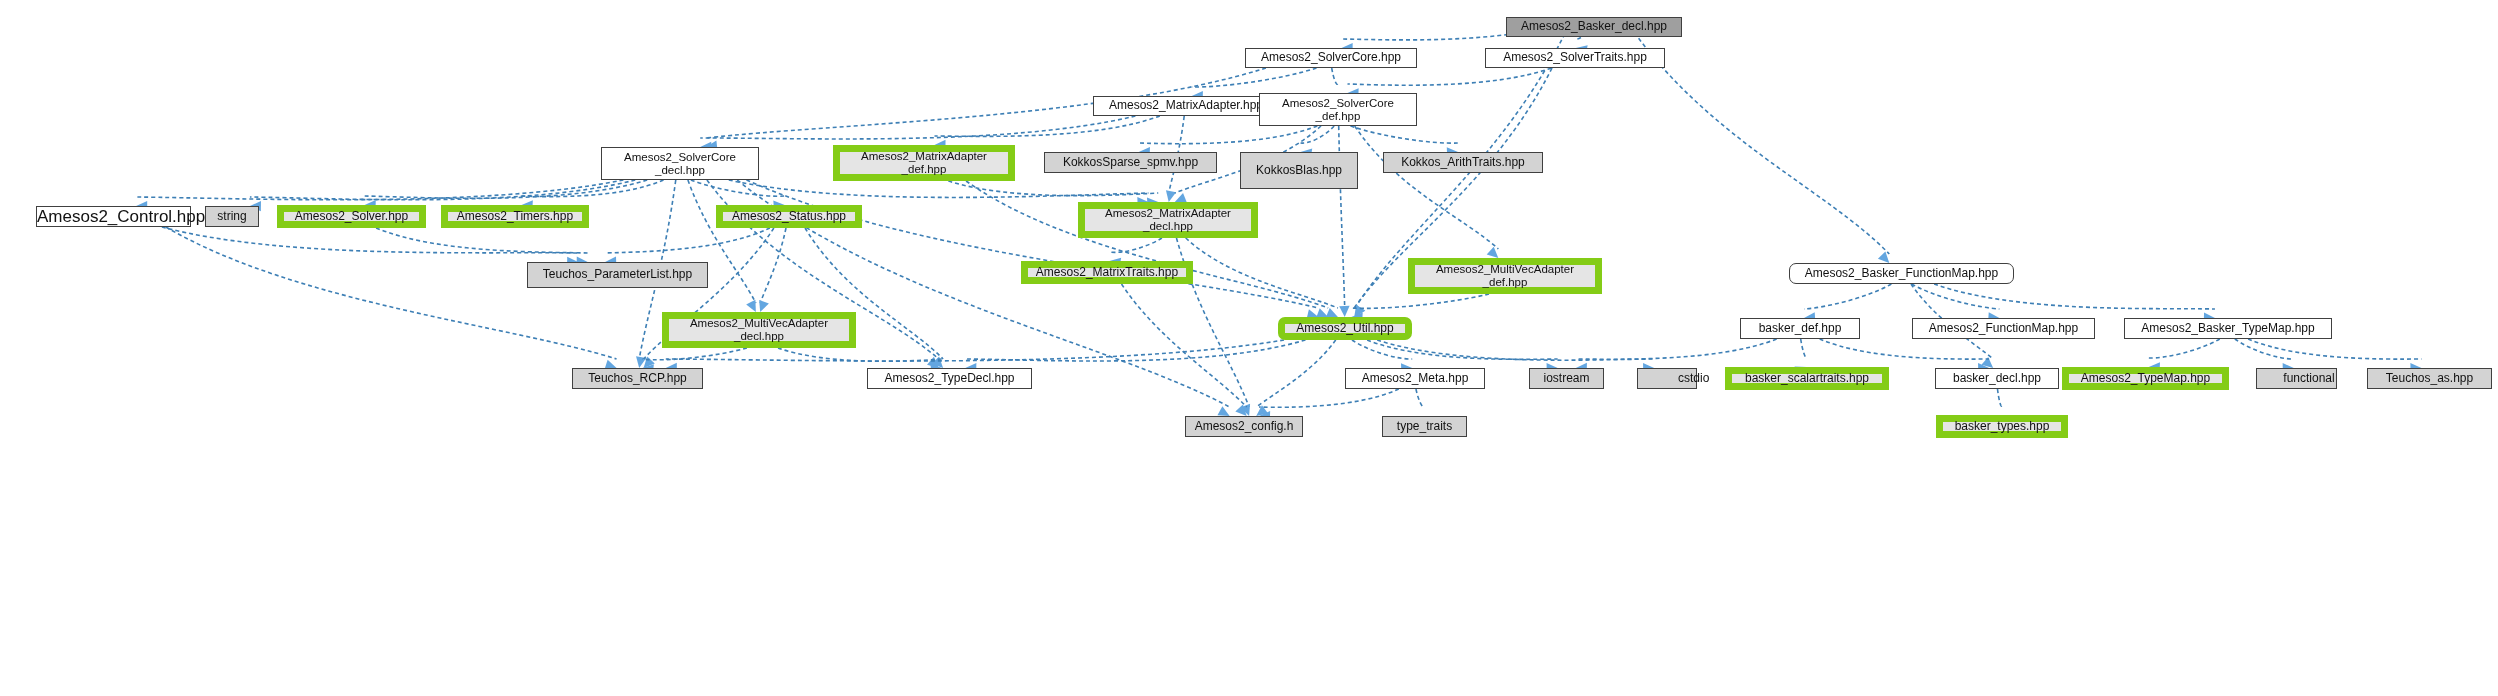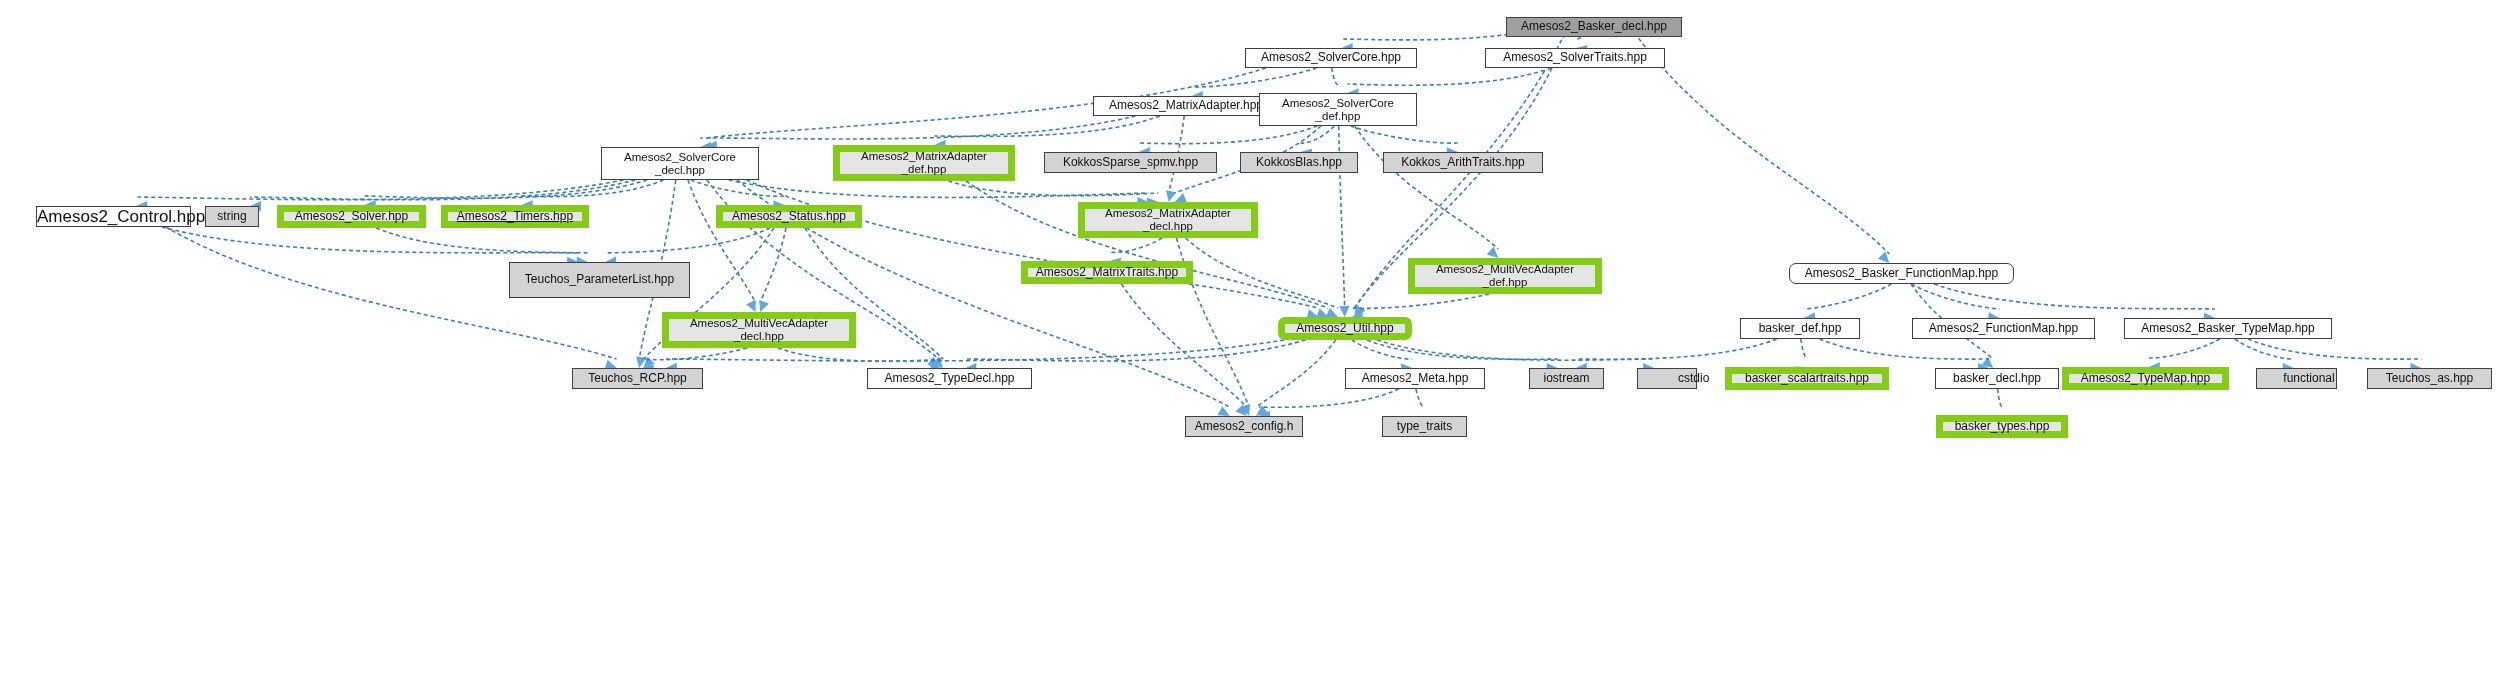--- a/index.html
+++ b/index.html
@@ -170,46 +170,46 @@
         <span>Amesos2_SolverCore
 _decl.hpp</span>
       </div>
       <div class="node n-red" style="left: 833px; top: 145px; width: 182px; height: 36px; font-size: 11.5px;">
         <span>Amesos2_MatrixAdapter
 _def.hpp</span>
       </div>
       <div class="node n-gray" style="left: 1044px; top: 152px; width: 173px; height: 21px; font-size: 12px;">
         <span>KokkosSparse_spmv.hpp</span>
       </div>
-      <div class="node n-gray" style="left: 1240px; top: 152px; width: 118px; height: 21px; font-size: 12px;">
+      <div class="node n-gray" style="left: 1240px; top: 152px; width: 118px; height: 37px; font-size: 12px;">
         <span>KokkosBlas.hpp</span>
       </div>
       <div class="node n-gray" style="left: 1383px; top: 152px; width: 160px; height: 21px; font-size: 12px;">
         <span>Kokkos_ArithTraits.hpp</span>
       </div>
       <div class="node n-white" style="left: 36px; top: 206px; width: 155px; height: 21px; font-size: 17px;">
         <span>Amesos2_Control.hpp</span>
       </div>
       <div class="node n-gray" style="left: 205px; top: 206px; width: 54px; height: 21px; font-size: 12px;">
         <span>string</span>
       </div>
       <div class="node n-red" style="left: 277px; top: 205px; width: 149px; height: 23px; font-size: 12px;">
         <span>Amesos2_Solver.hpp</span>
       </div>
-      <div class="node n-red" style="left: 441px; top: 205px; width: 148px; height: 23px; font-size: 12px; text-decoration: underline;">
+      <div class="node n-red" style="left: 441px; top: 205px; width: 148px; height: 23px; font-size: 12px;">
         <span>Amesos2_Timers.hpp</span>
       </div>
       <div class="node n-red" style="left: 716px; top: 205px; width: 146px; height: 23px; font-size: 12px;">
         <span>Amesos2_Status.hpp</span>
       </div>
       <div class="node n-red" style="left: 1078px; top: 202px; width: 180px; height: 36px; font-size: 11.5px;">
         <span>Amesos2_MatrixAdapter
 _decl.hpp</span>
       </div>
-      <div class="node n-gray" style="left: 509px; top: 262px; width: 181px; height: 36px; font-size: 12px;">
+      <div class="node n-gray" style="left: 527px; top: 262px; width: 181px; height: 26px; font-size: 12px;">
         <span>Teuchos_ParameterList.hpp</span>
       </div>
       <div class="node n-red" style="left: 1021px; top: 261px; width: 172px; height: 23px; font-size: 12px;">
         <span>Amesos2_MatrixTraits.hpp</span>
       </div>
       <div class="node n-red" style="left: 1408px; top: 258px; width: 194px; height: 36px; font-size: 11.5px;">
         <span>Amesos2_MultiVecAdapter
 _def.hpp</span>
       </div>
       <div class="node n-white" style="left: 1789px; top: 263px; width: 225px; height: 21px; font-size: 12px; border-radius: 7px;">

